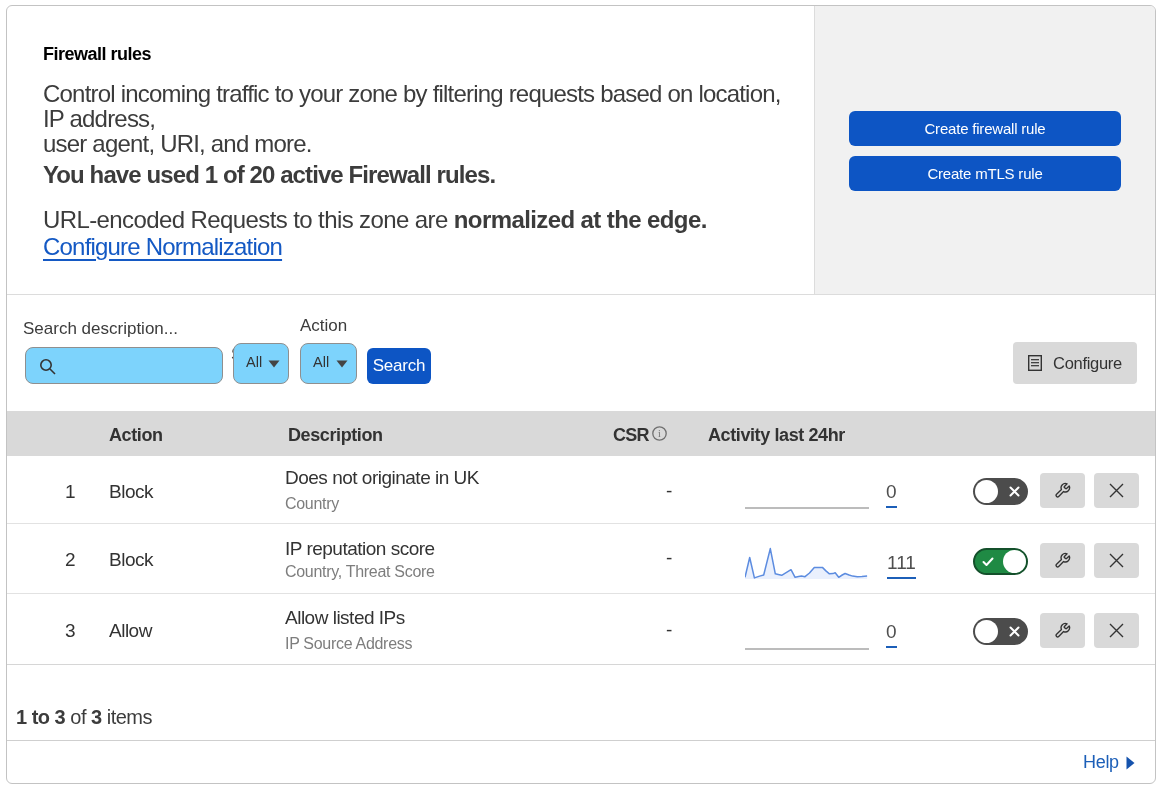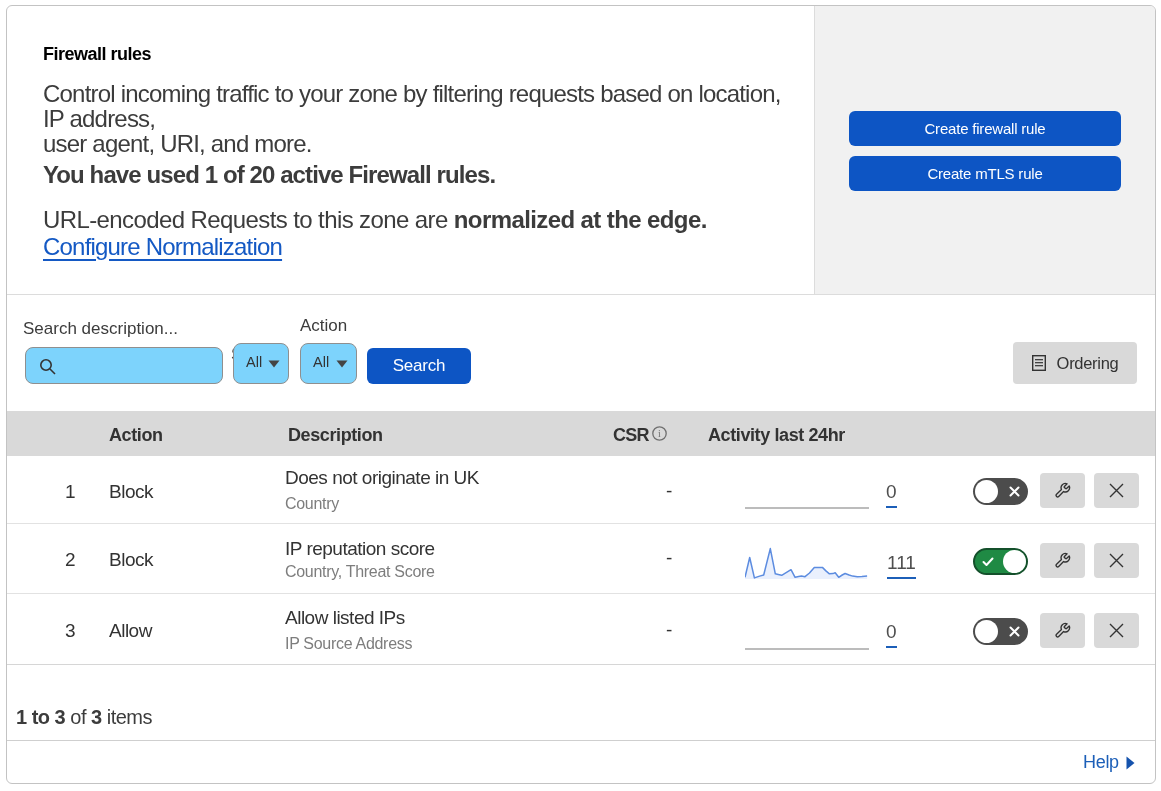--- a/index.html
+++ b/index.html
@@ -63,30 +63,30 @@
         <path d="M0.5 0.5 L11.5 0.5 L6 7.5 Z" fill="#444"></path>
       </svg>
   </div>
   <div class="abs label" style="left:293px; top:310px;">Action</div>
   <div class="input-box" style="left:293px; top:337px; width:57px; height:41px; border-radius:8px;">
     <span style="position:absolute; left:12px; top:10px; font-size:14.5px; color:#333;">All</span>
     <svg style="position:absolute; right:8px; top:16px;" width="12" height="8" viewBox="0 0 12 8">
         <path d="M0.5 0.5 L11.5 0.5 L6 7.5 Z" fill="#444"></path>
       </svg>
   </div>
-  <div class="btn-blue" style="left:360px; top:342px; width:104px; height:36px; font-size:17px;">Search</div>
+  <div class="btn-blue" style="left:360px; top:342px; width:64px; height:36px; font-size:17px;">Search</div>
 
   <div class="btn-gray" style="left:1006px; top:336px; width:124px; height:42px;">
     <svg width="14" height="16" viewBox="0 0 14 16" style="margin-right:11px;">
       <rect x="0.7" y="0.7" width="12.6" height="14.6" fill="none" stroke="#333" stroke-width="1.4"></rect>
       <line x1="3" y1="4.7" x2="11" y2="4.7" stroke="#333" stroke-width="1.2"></line>
       <line x1="3" y1="7.7" x2="11" y2="7.7" stroke="#333" stroke-width="1.2"></line>
       <line x1="3" y1="10.7" x2="11" y2="10.7" stroke="#333" stroke-width="1.2"></line>
     </svg>
-    <span style="font-size:16.5px; color:#333; letter-spacing:-0.3px;">Ordering</span>
+    <span style="font-size:16.5px; color:#333; letter-spacing:-0.3px;">Configure</span>
   </div>
 
   <div class="thead"></div>
   <div class="th" style="left:102px; top:419px;">Action</div>
   <div class="th" style="left:281px; top:419px;">Description</div>
   <div class="th" style="left:606px; top:419px; letter-spacing:-0.8px;">CSR</div>
   <svg class="abs" width="15" height="15" viewBox="0 0 15 15" style="left:645px; top:420px;">
     <circle cx="7.5" cy="7.5" r="6.7" fill="none" stroke="#6f6f6f" stroke-width="1.3"></circle>
     <text x="7.5" y="11.2" text-anchor="middle" font-size="10" font-family="Liberation Serif" fill="#6f6f6f">i</text>
   </svg>

